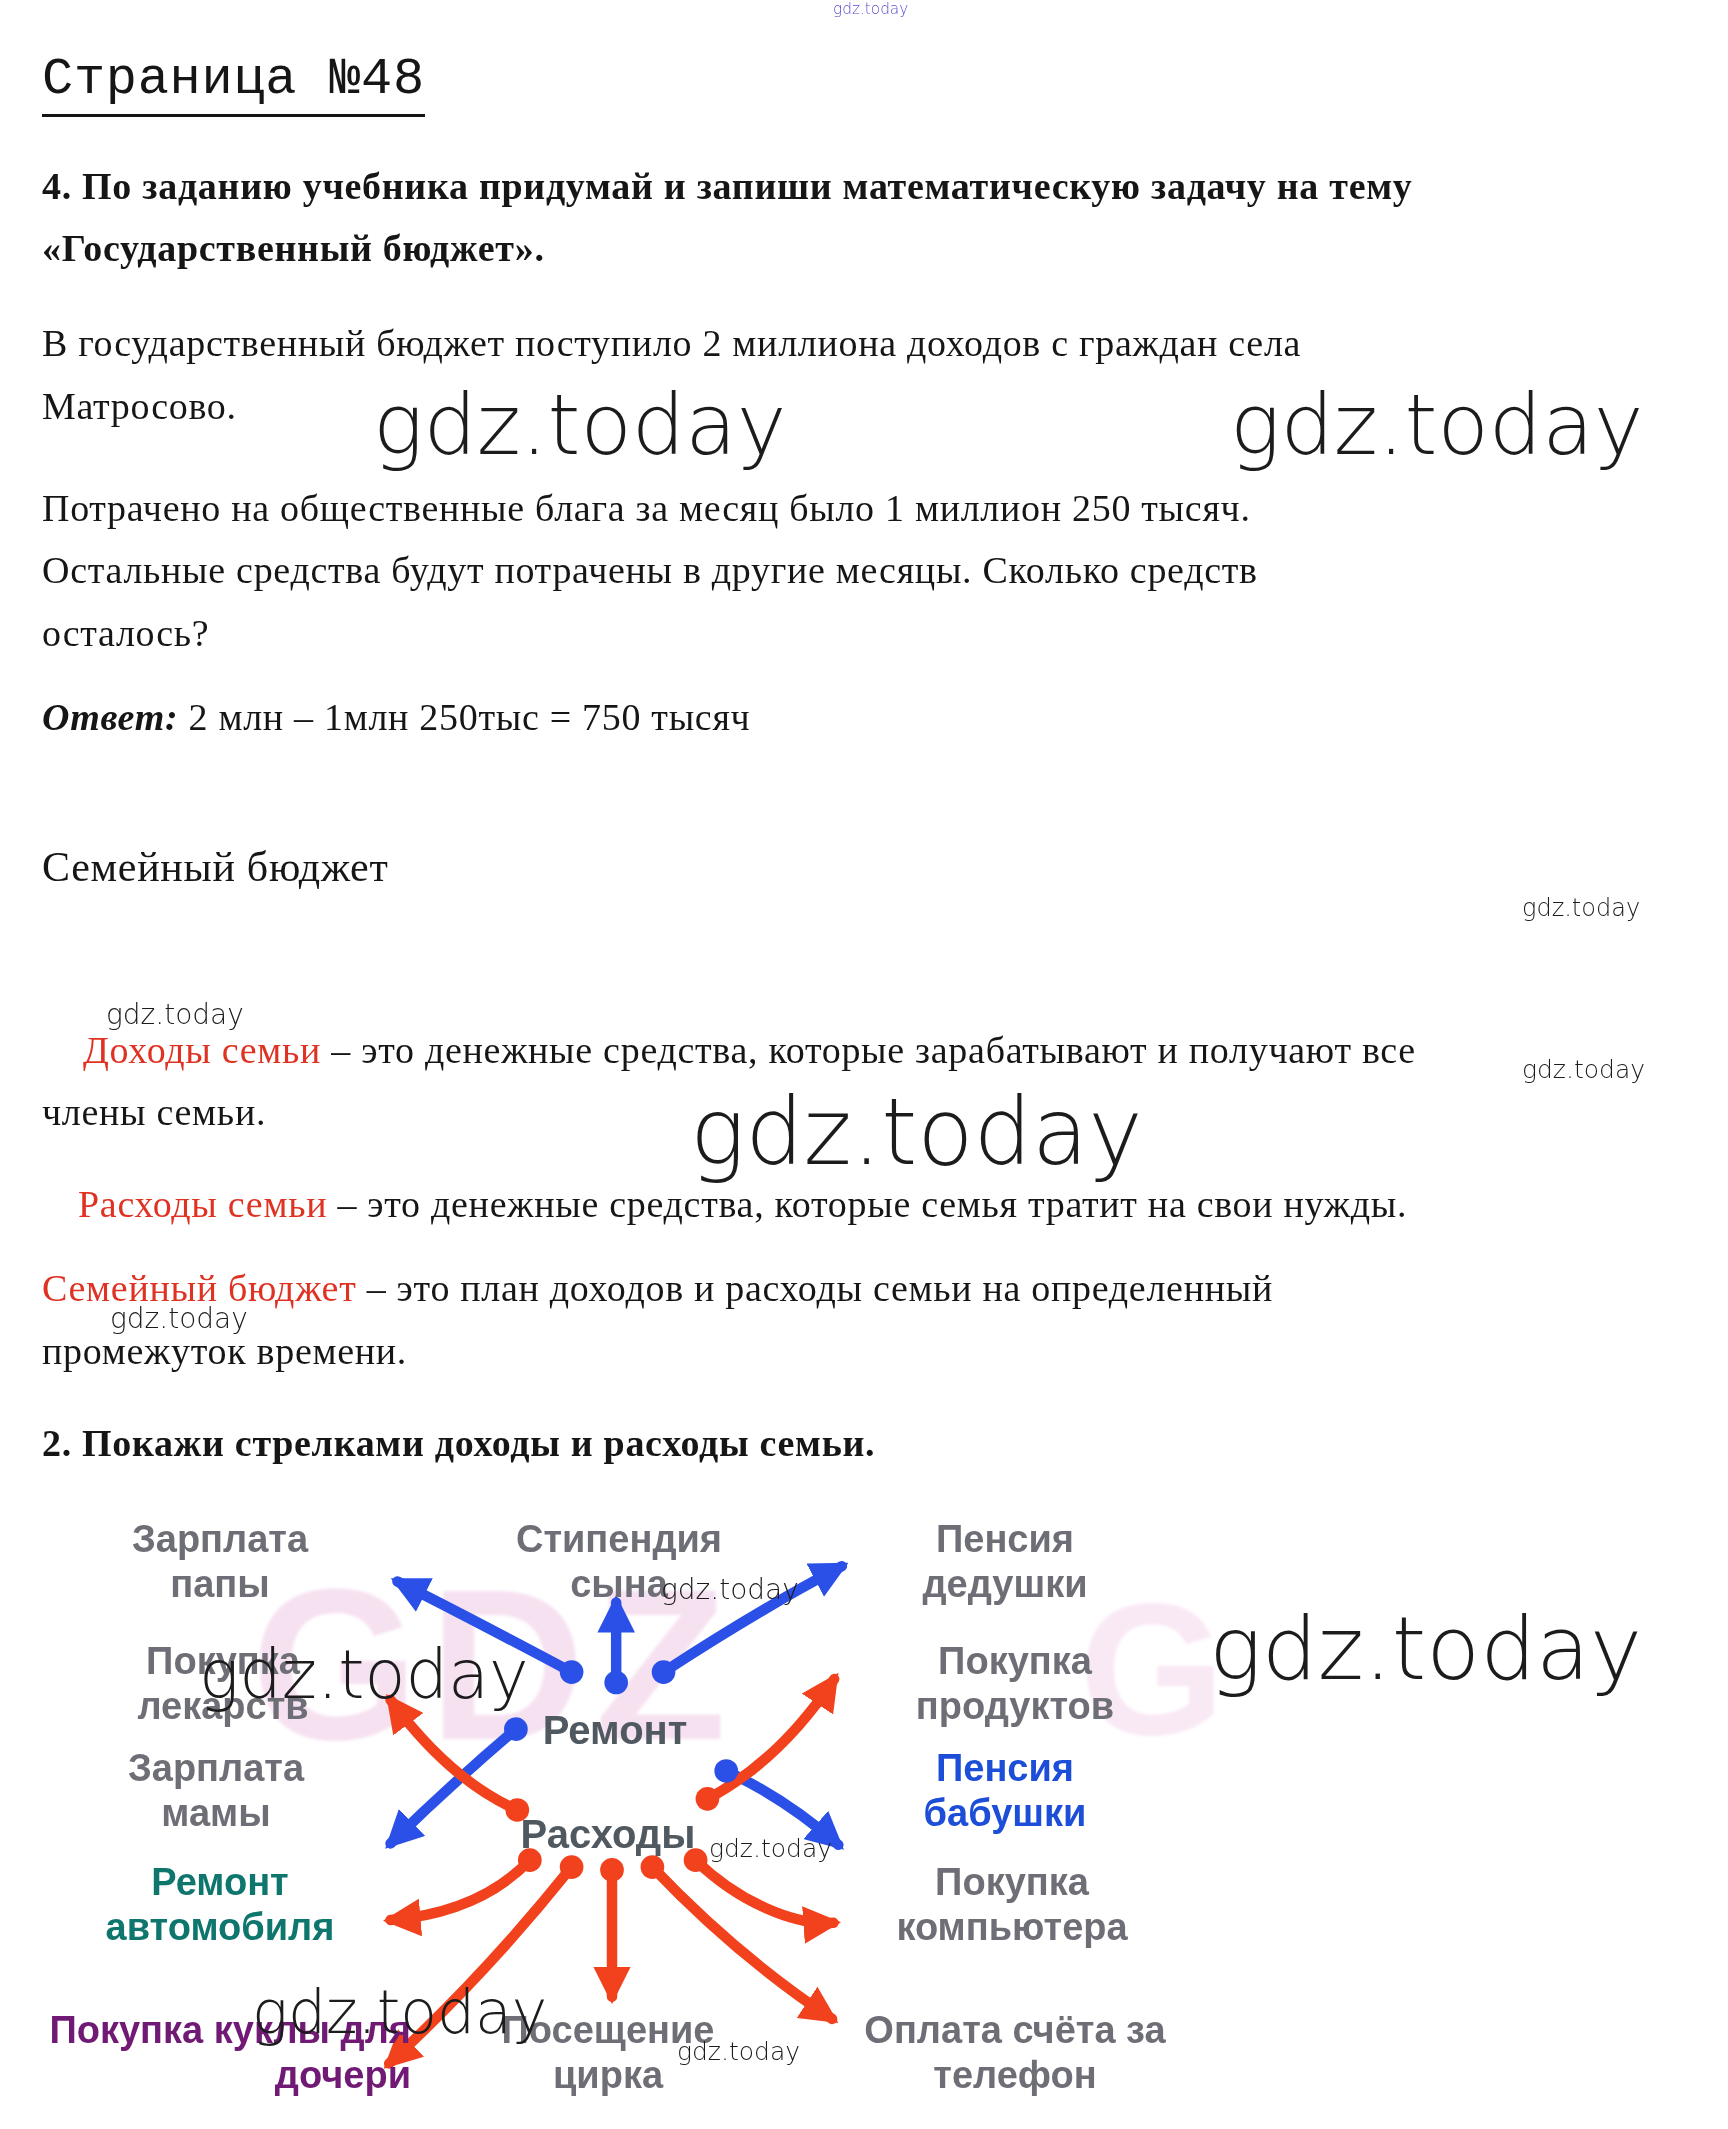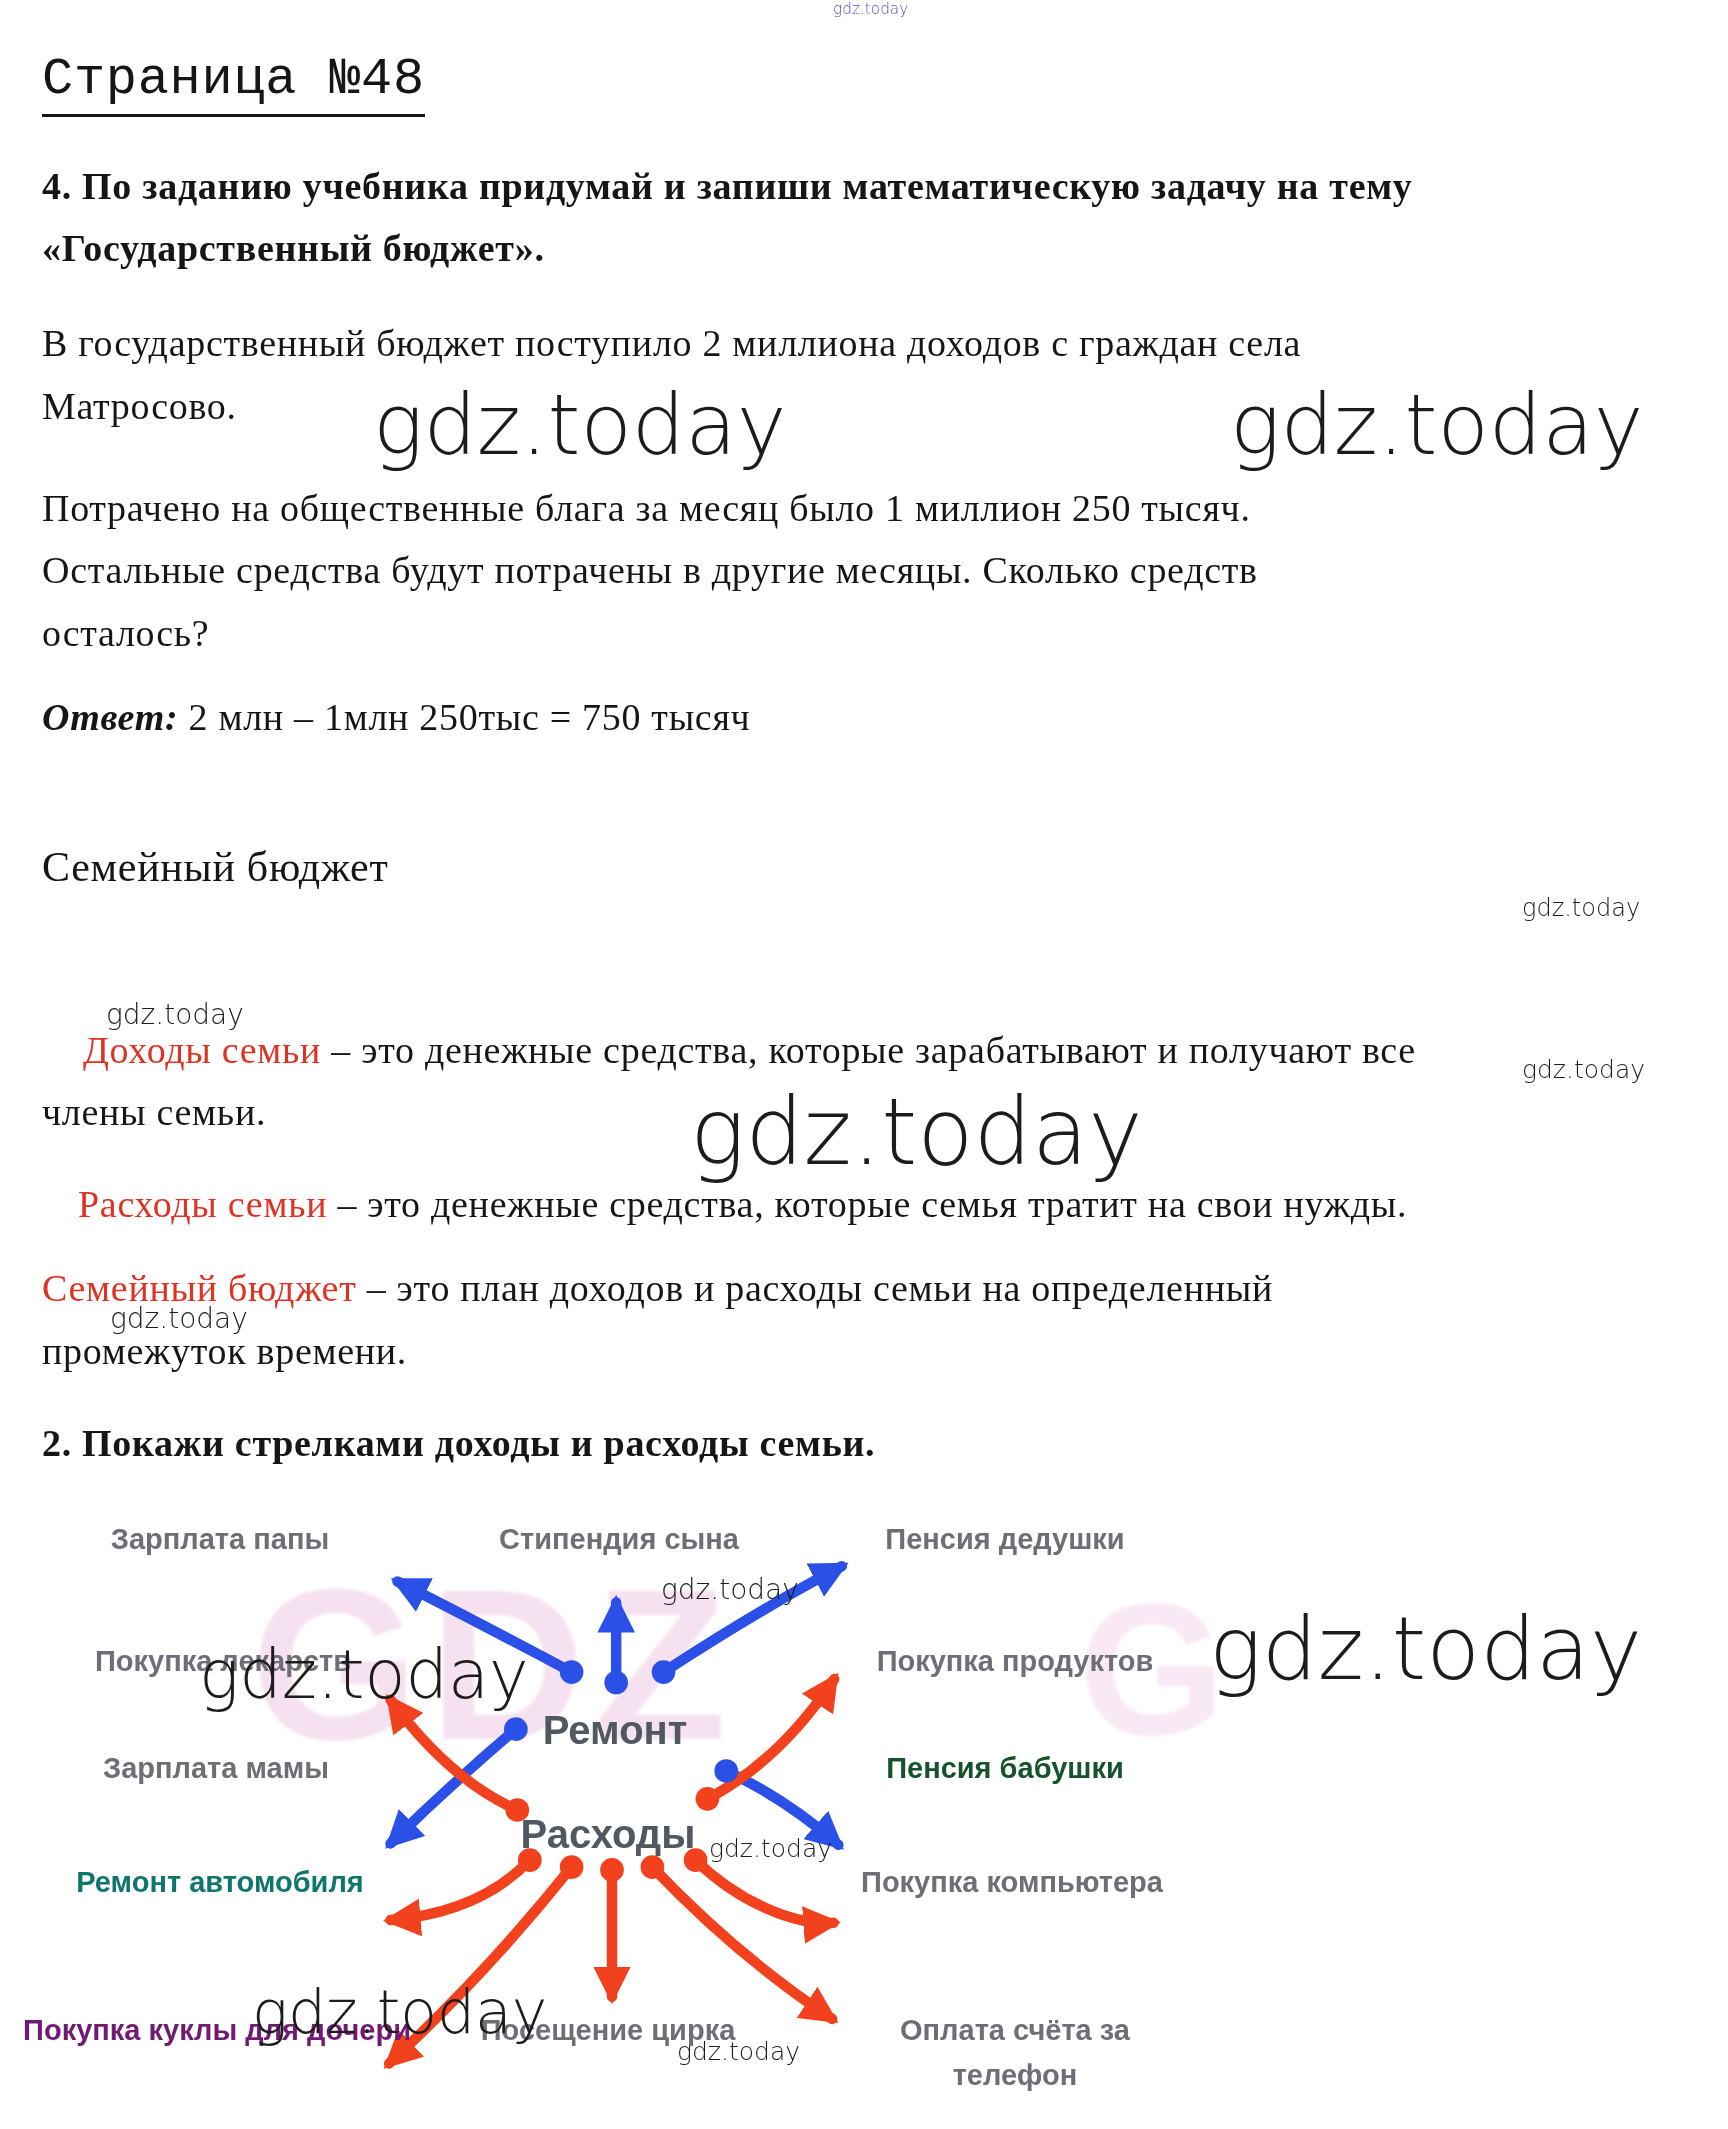--- a/index.html
+++ b/index.html
@@ -28,21 +28,21 @@
   
   .dlayer { position:absolute; left:0; top:1484px; width:1729px; height:645px; }
   .ghost {
     position:absolute; font-family:"Liberation Sans", sans-serif; font-weight:bold;
     z-index:1; filter:blur(1.4px);
   }
   .dsvg { position:absolute; left:0; top:0; z-index:2; }
   .dlabel {
     position:absolute; transform:translateX(-50%);
     font-family:"Liberation Sans", sans-serif; font-weight:bold;
-    font-size:29px; line-height:45px; text-align:center; z-index:3;
+    font-size:38px; line-height:45px; text-align:center; z-index:3;
   }
   .ditem { color:#6e6e76; }
   .dnode { color:#515960; font-size:40px; }
 </style>
 </head>
 <body>
 
 <div class="page">
 
   <div class="tline" style="left:42px; top:49px;">
@@ -132,21 +132,21 @@
     </svg>
   </div>
 
   <div class="dlabel ditem" style="left: 220px; top: 1517px; width: 251px; color: rgb(110, 110, 118);">Зарплата папы</div>
   <div class="dlabel ditem" style="left: 619px; top: 1517px; width: 279px; color: rgb(110, 110, 118);">Стипендия сына</div>
   <div class="dlabel ditem" style="left: 1005px; top: 1517px; width: 258px; color: rgb(110, 110, 118);">Пенсия дедушки</div>
   <div class="dlabel ditem" style="left: 223px; top: 1639px; width: 265px; color: rgb(110, 110, 118);">Покупка лекарств</div>
   <div class="dlabel ditem" style="left: 1015px; top: 1639px; width: 279px; color: rgb(110, 110, 118);">Покупка продуктов</div>
   <div class="dlabel dnode" style="left: 615px; top: 1708px; width: 279px; color: rgb(81, 89, 96);">Ремонт</div>
   <div class="dlabel ditem" style="left: 216px; top: 1746px; width: 251px; color: rgb(110, 110, 118);">Зарплата мамы</div>
-  <div class="dlabel ditem" style="left: 1005px; top: 1746px; width: 258px; color: #14532d; text-align: center;">Пенсия бабушки</div>
+  <div class="dlabel ditem" style="left: 1005px; top: 1746px; width: 258px; color: #1d4ed8; text-align: center;">Пенсия бабушки</div>
   <div class="dlabel dnode" style="left: 608px; top: 1812px; width: 293px; color: rgb(81, 89, 96);">Расходы</div>
   <div class="dlabel ditem" style="left: 220px; top: 1860px; width: 300px; color: #0f766e;">Ремонт автомобиля</div>
   <div class="dlabel ditem" style="left: 1012px; top: 1860px; width: 307px; color: rgb(110, 110, 118);">Покупка компьютера</div>
   <div class="dlabel ditem" style="left: 209px; top: 2008px; width: 404px; color: #701a75; text-align: right;">Покупка куклы для дочери</div>
   <div class="dlabel ditem" style="left: 1015px; top: 2008px; width: 362px; color: rgb(110, 110, 118);">Оплата счёта за телефон</div>
   <div class="dlabel ditem" style="left: 608px; top: 2008px; width: 307px; color: rgb(110, 110, 118);">Посещение цирка</div>
 
   <div class="wm wm-top" style="left:833px; top:0px;   font-size:15.3px;">gdz.today</div>
   <div class="wm" style="left:373px;  top:376px;  font-size:84px;">gdz.today</div>
   <div class="wm" style="left:1230px; top:376px;  font-size:84px;">gdz.today</div>

